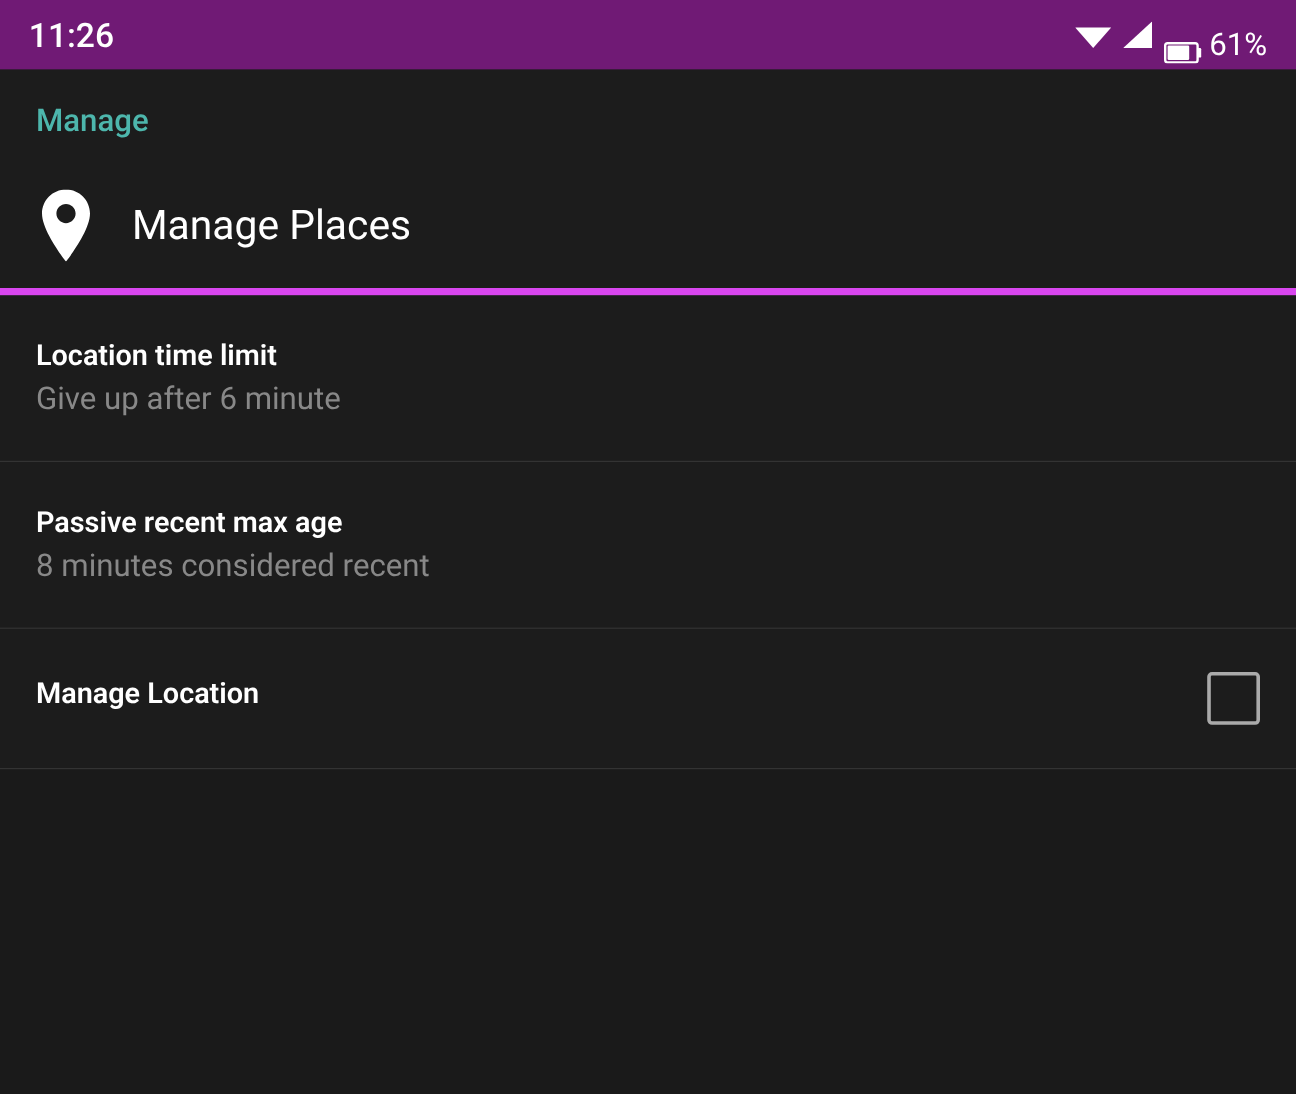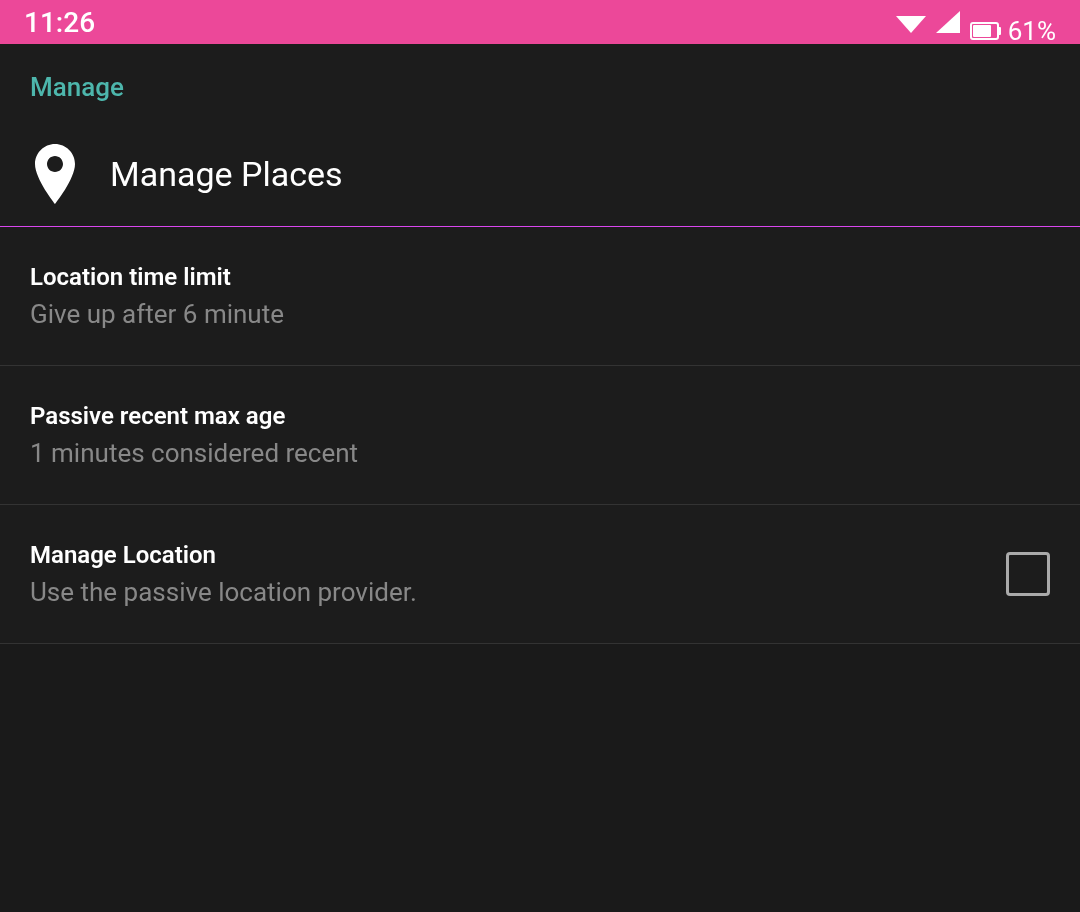--- a/index.html
+++ b/index.html
@@ -12,22 +12,22 @@
       background-color: #1a1a1a;
       color: #ffffff;
       font-family: 'Roboto', Arial, sans-serif;
       width: 1080px;
       height: 912px;
       overflow: hidden;
     }
 
     
     .status-bar {
-      background-color: #ec4899;
-      height: 44px;
+      background-color: #701a75;
+      height: 58px;
       display: flex;
       align-items: center;
       justify-content: space-between;
       padding: 3px 24px;
     }
 
     .status-time {
       font-size: 28px;
       font-weight: 500;
       color: #ffffff;
@@ -44,21 +44,21 @@
       height: 22px;
     }
 
     .signal-icon {
       width: 24px;
       height: 22px;
     }
 
     .battery-icon {
       display: flex;
-      align-items: center;
+      align-items: flex-end;
       gap: 6px;
       margin-top: 17px;
     }
 
     .battery-percent {
       font-size: 26px;
       color: #ffffff;
     }
 
     
@@ -77,21 +77,21 @@
       color: #4db6ac;
       font-weight: 500;
     }
 
     
     .manage-places-row {
       display: flex;
       align-items: center;
       padding: 22px 30px;
       gap: 30px;
-      border-bottom: 1px solid #d946ef;
+      border-bottom: 6px solid #d946ef;
     }
 
     .manage-places-label {
       font-size: 34px;
       font-weight: 400;
       color: #ffffff;
     }
 
     
     .setting-row {
@@ -172,25 +172,24 @@
   <div class="setting-row">
     <div class="setting-text">
       <div class="setting-title">Location time limit</div>
       <div class="setting-subtitle">Give up after 6 minute</div>
     </div>
   </div>
 
   <div class="setting-row">
     <div class="setting-text">
       <div class="setting-title">Passive recent max age</div>
-      <div class="setting-subtitle">1 minutes considered recent</div>
+      <div class="setting-subtitle">8 minutes considered recent</div>
     </div>
   </div>
 
   <div class="setting-row">
     <div class="setting-text">
       <div class="setting-title">Manage Location</div>
-      <div class="setting-subtitle">Use the passive location provider.</div>
     </div>
     <div class="checkbox-container"></div>
   </div>
 
 </div>
 
 </body></html>

